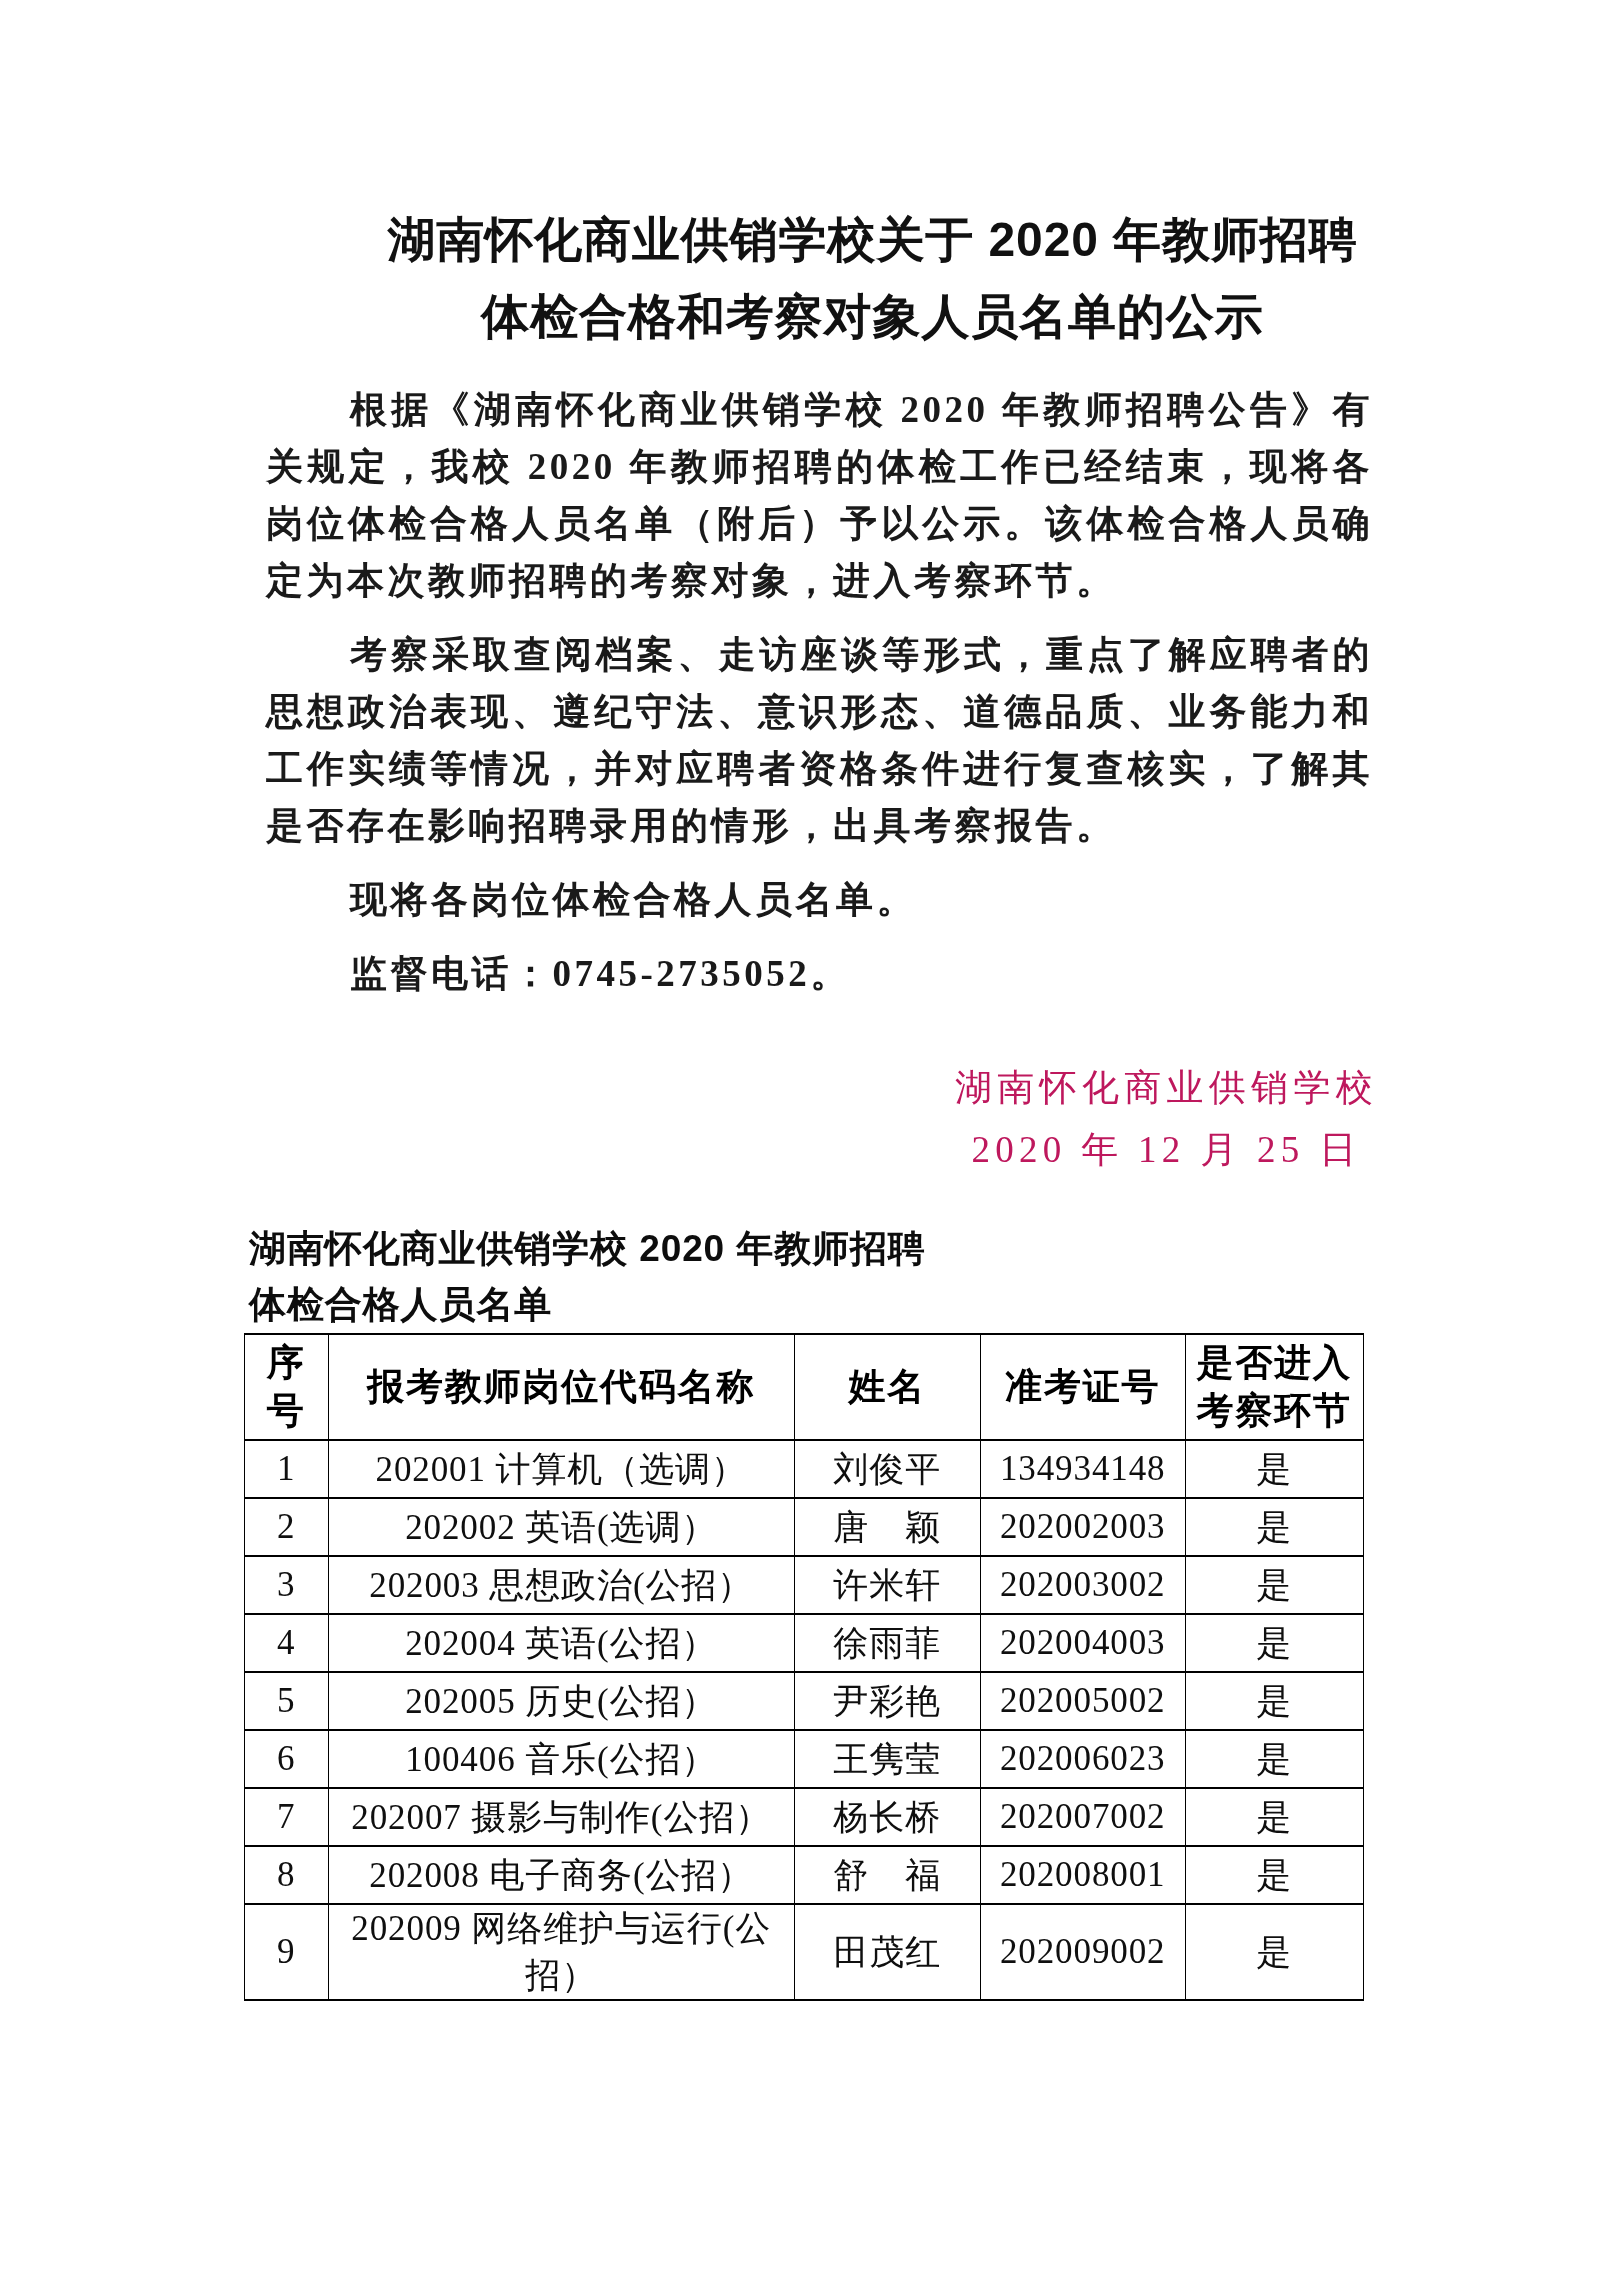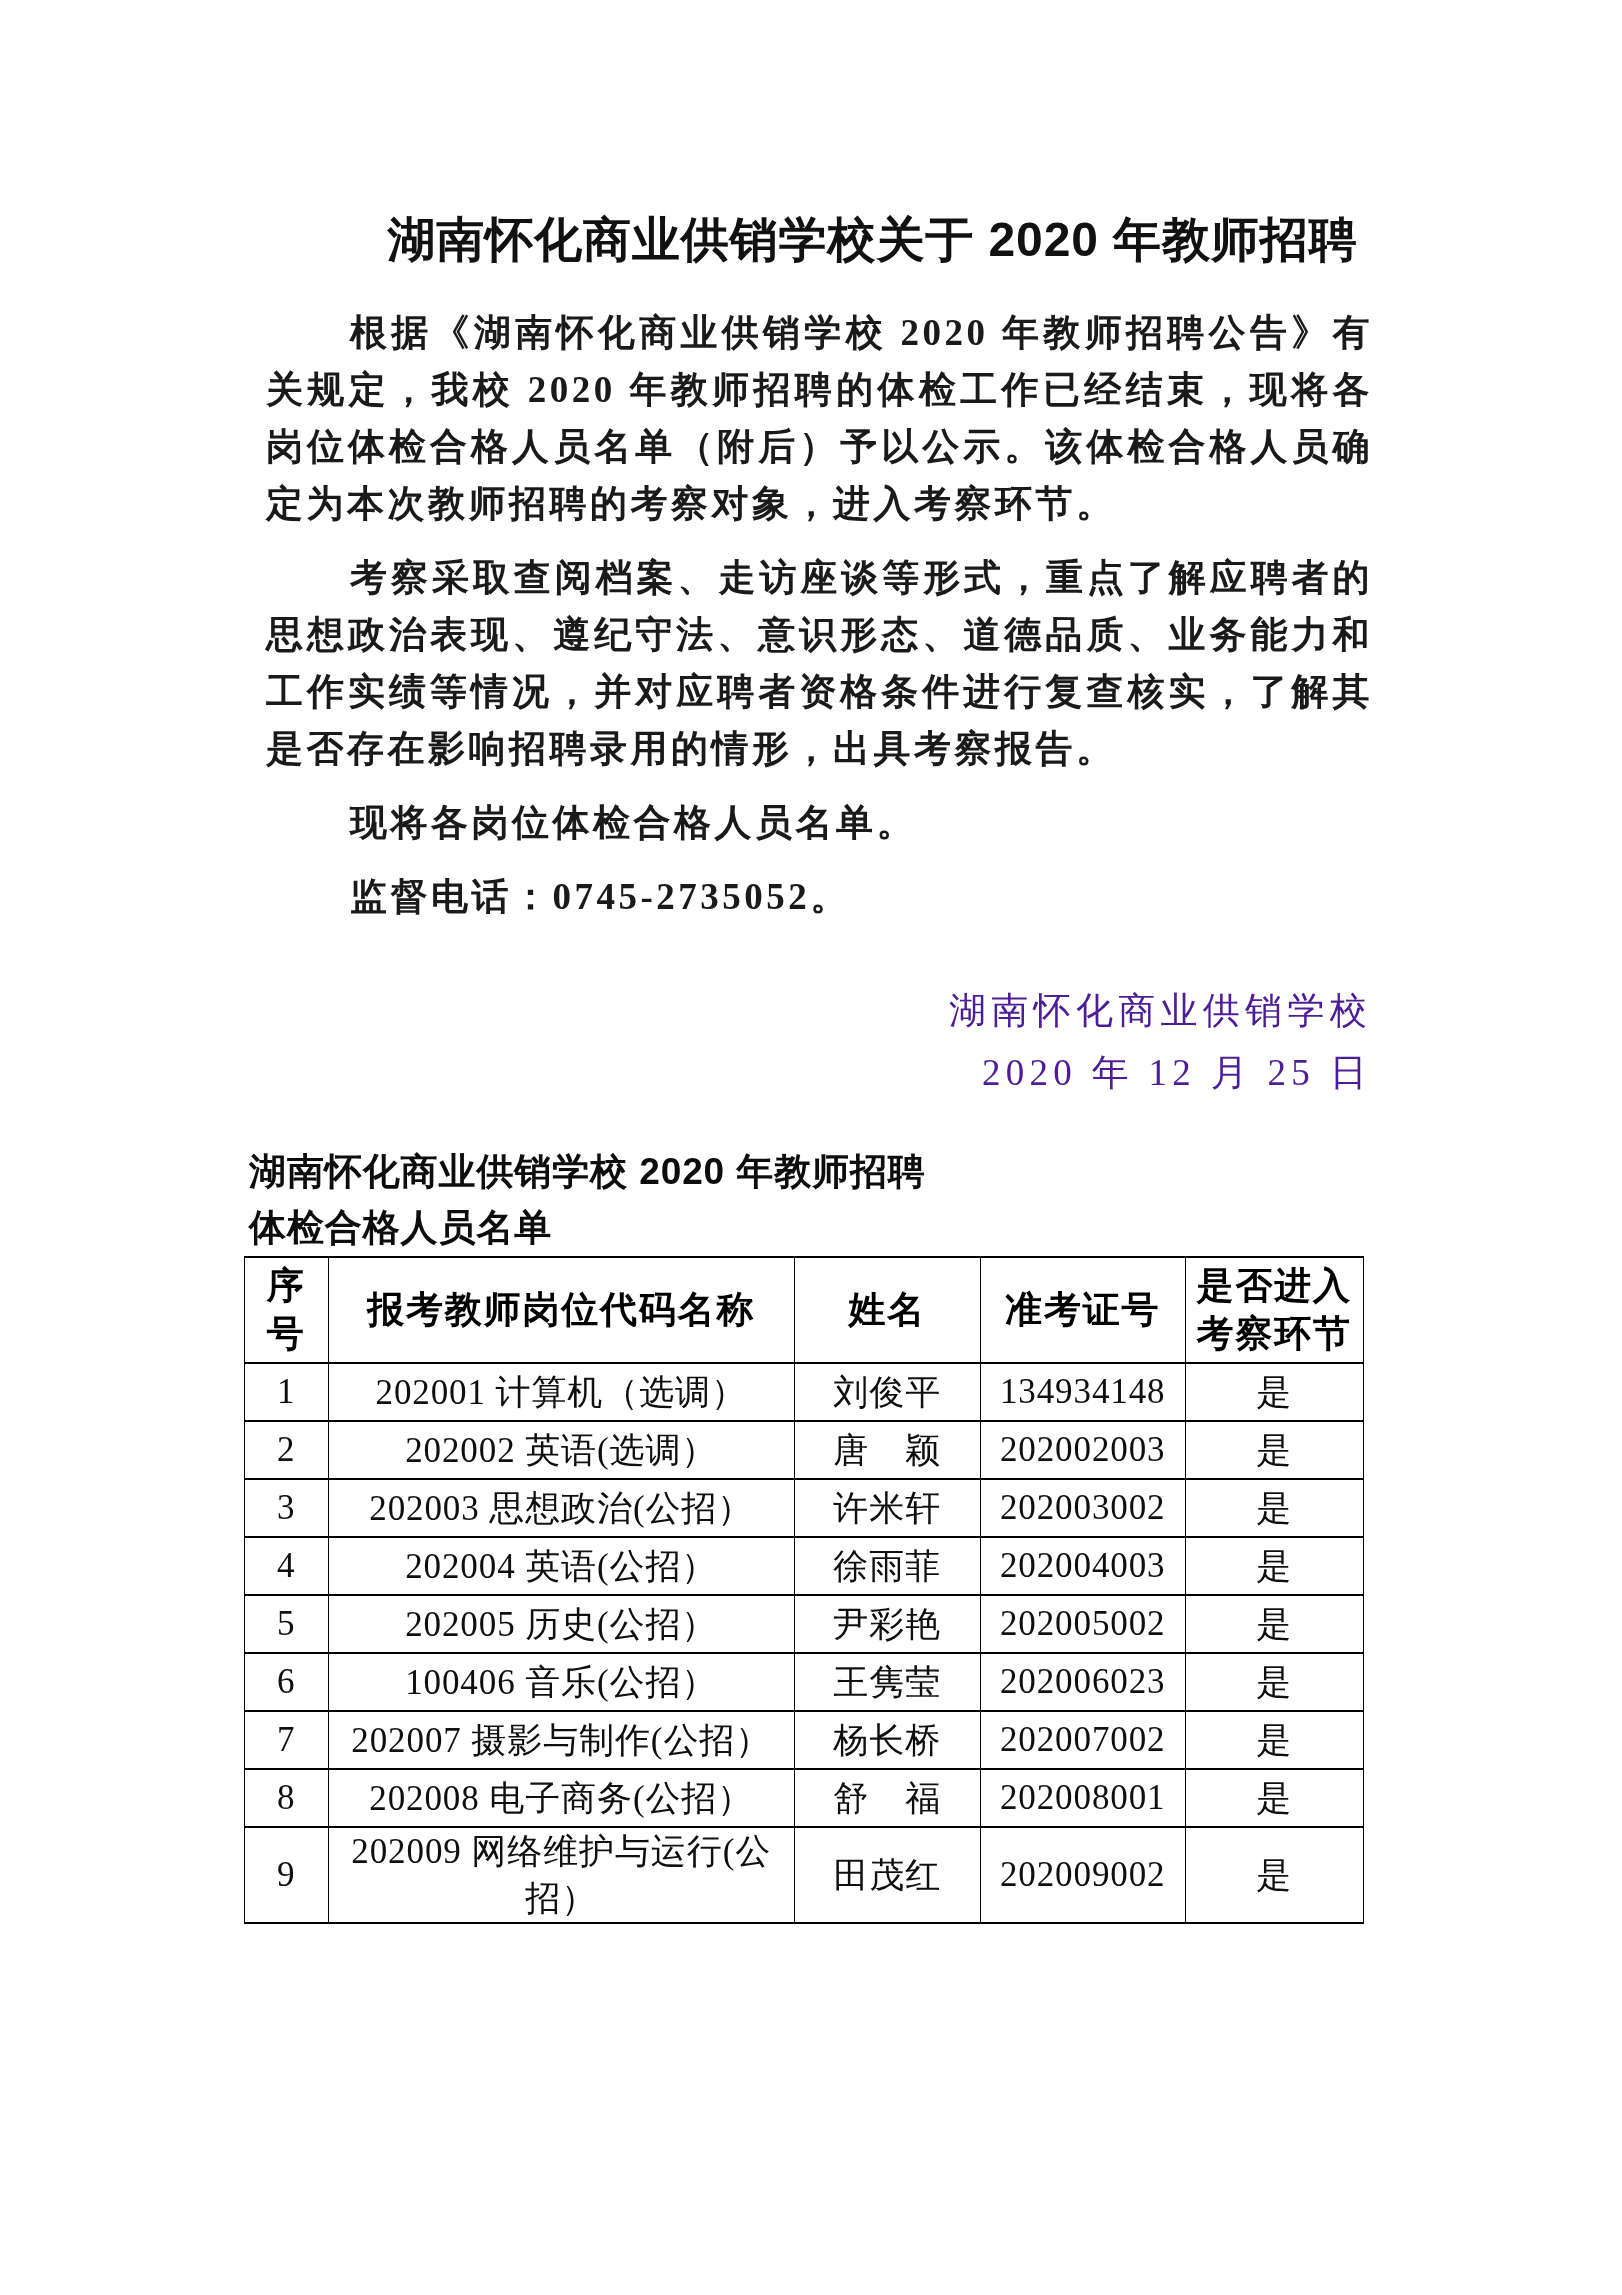--- a/index.html
+++ b/index.html
@@ -32,27 +32,27 @@
     line-height: 57px;
     letter-spacing: 3.5px;
     text-align: justify;
     text-indent: 84px;
     color: #1a1a1a;
     font-weight: bold;
   }
   .signature {
     margin-top: 55px;
     margin-left: auto;
-    margin-right: 18px;
+    margin-right: 12px;
     width: fit-content;
-    text-align: right;
+    text-align: center;
     font-size: 37px;
     line-height: 62px;
     letter-spacing: 5.3px;
-    color: #4c1d95;
+    color: #be185d;
   }
   .attachment-title {
     margin-top: 40px;
     text-align: left;
     font-family: "Liberation Sans", "DejaVu Sans", sans-serif;
     font-weight: 700;
     font-size: 37px;
     line-height: 56px;
     color: #0d0d0d;
     letter-spacing: 0.9px;
@@ -96,20 +96,21 @@
   td.c-ticket { letter-spacing: 0.9px; }
   .hdr-line { display: block; }
 </style>
 </head>
 <body>
 
 <div class="page">
 
   <div class="doc-title">
     <div>湖南怀化商业供销学校关于 2020 年教师招聘</div>
+    <div>体检合格和考察对象人员名单的公示</div>
   </div>
 
   <div class="doc-body">
     <p>根据《湖南怀化商业供销学校 2020 年教师招聘公告》有关规定，我校 2020 年教师招聘的体检工作已经结束，现将各岗位体检合格人员名单（附后）予以公示。该体检合格人员确定为本次教师招聘的考察对象，进入考察环节。</p>
     <p>考察采取查阅档案、走访座谈等形式，重点了解应聘者的思想政治表现、遵纪守法、意识形态、道德品质、业务能力和工作实绩等情况，并对应聘者资格条件进行复查核实，了解其是否存在影响招聘录用的情形，出具考察报告。</p>
     <p>现将各岗位体检合格人员名单。</p>
     <p>监督电话：0745-2735052。</p>
   </div>
 
   <div class="signature">

